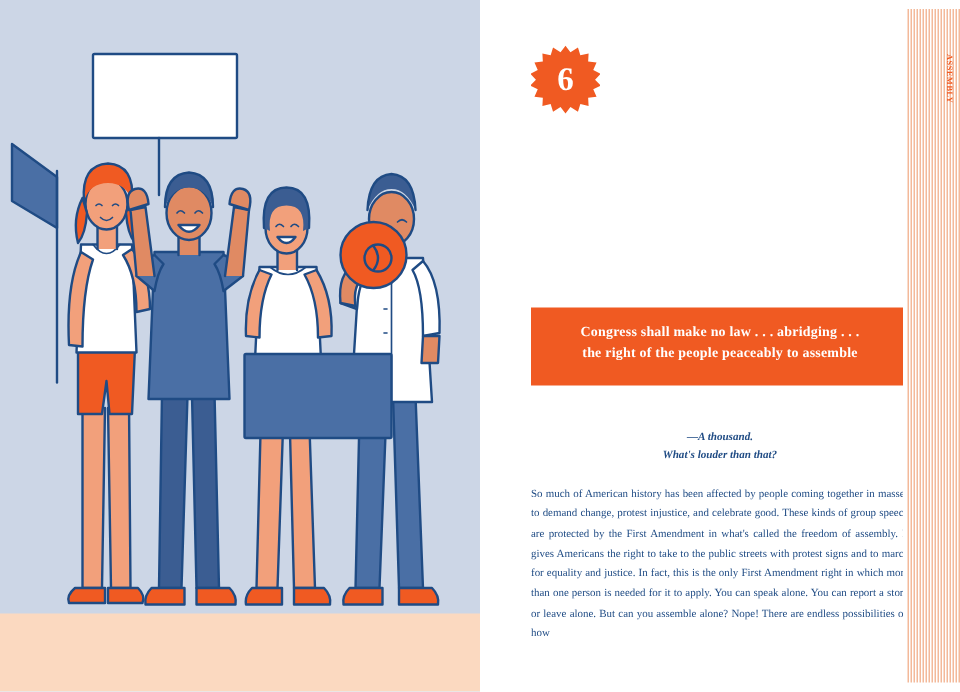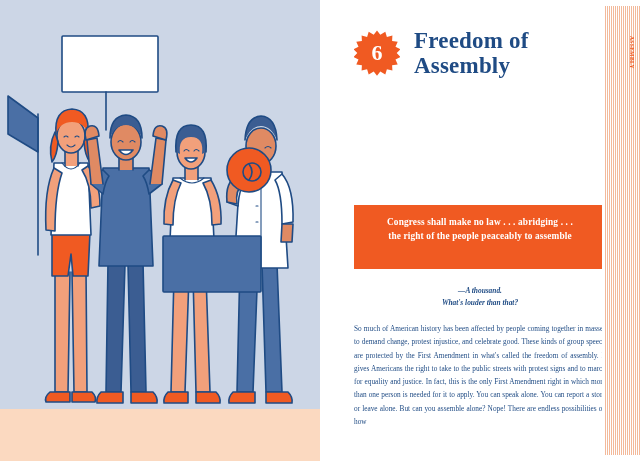--- a/index.html
+++ b/index.html
@@ -96,21 +96,21 @@
   }
 
   .amendment-banner {
     position: absolute;
     left: 34px;
     top: 205px;
     width: 252px;
     background: #f05a22;
     color: #ffffff;
     text-align: center;
-    padding: 10px 8px 25px 8px;
+    padding: 10px 8px 13px 8px;
     box-sizing: border-box;
     font-family: "Liberation Serif", serif;
     font-weight: bold;
     font-size: 9.3px;
     line-height: 1.55;
     letter-spacing: 0.15px;
   }
 
   .verse {
     position: absolute;
@@ -365,24 +365,20 @@
   <div class="gutter-line"></div>
 
   <div class="text-page">
 
     <div class="chapter-head">
       <div class="burst">
         <svg width="46" height="46" viewBox="0 0 46 46">
           <path fill="#f05a22" d="M23 0.5 l3.3 4.3 5-3.1 1.6 5.2 5.5-1.3 -0.3 5.4 5.6 0.7 -2.2 5 5 2.5 -3.8 3.9 3.8 3.9 -5 2.5 2.2 5 -5.6 0.7 0.3 5.4 -5.5-1.3 -1.6 5.2 -5-3.1 -3.3 4.3 -3.3-4.3 -5 3.1 -1.6-5.2 -5.5 1.3 0.3-5.4 -5.6-0.7 2.2-5 -5-2.5 3.8-3.9 -3.8-3.9 5-2.5 -2.2-5 5.6-0.7 -0.3-5.4 5.5 1.3 1.6-5.2 5 3.1 Z"></path>
         </svg>
         <div class="burst-num">6</div>
-      </div>
-      <div class="chapter-title">
-        <div>Freedom of</div>
-        <div>Assembly</div>
       </div>
     </div>
 
     <div class="amendment-banner">
       <div>Congress shall make no law . . . abridging . . .</div>
       <div>the right of the people peaceably to assemble</div>
     </div>
 
 
     <div class="verse verse-2">

